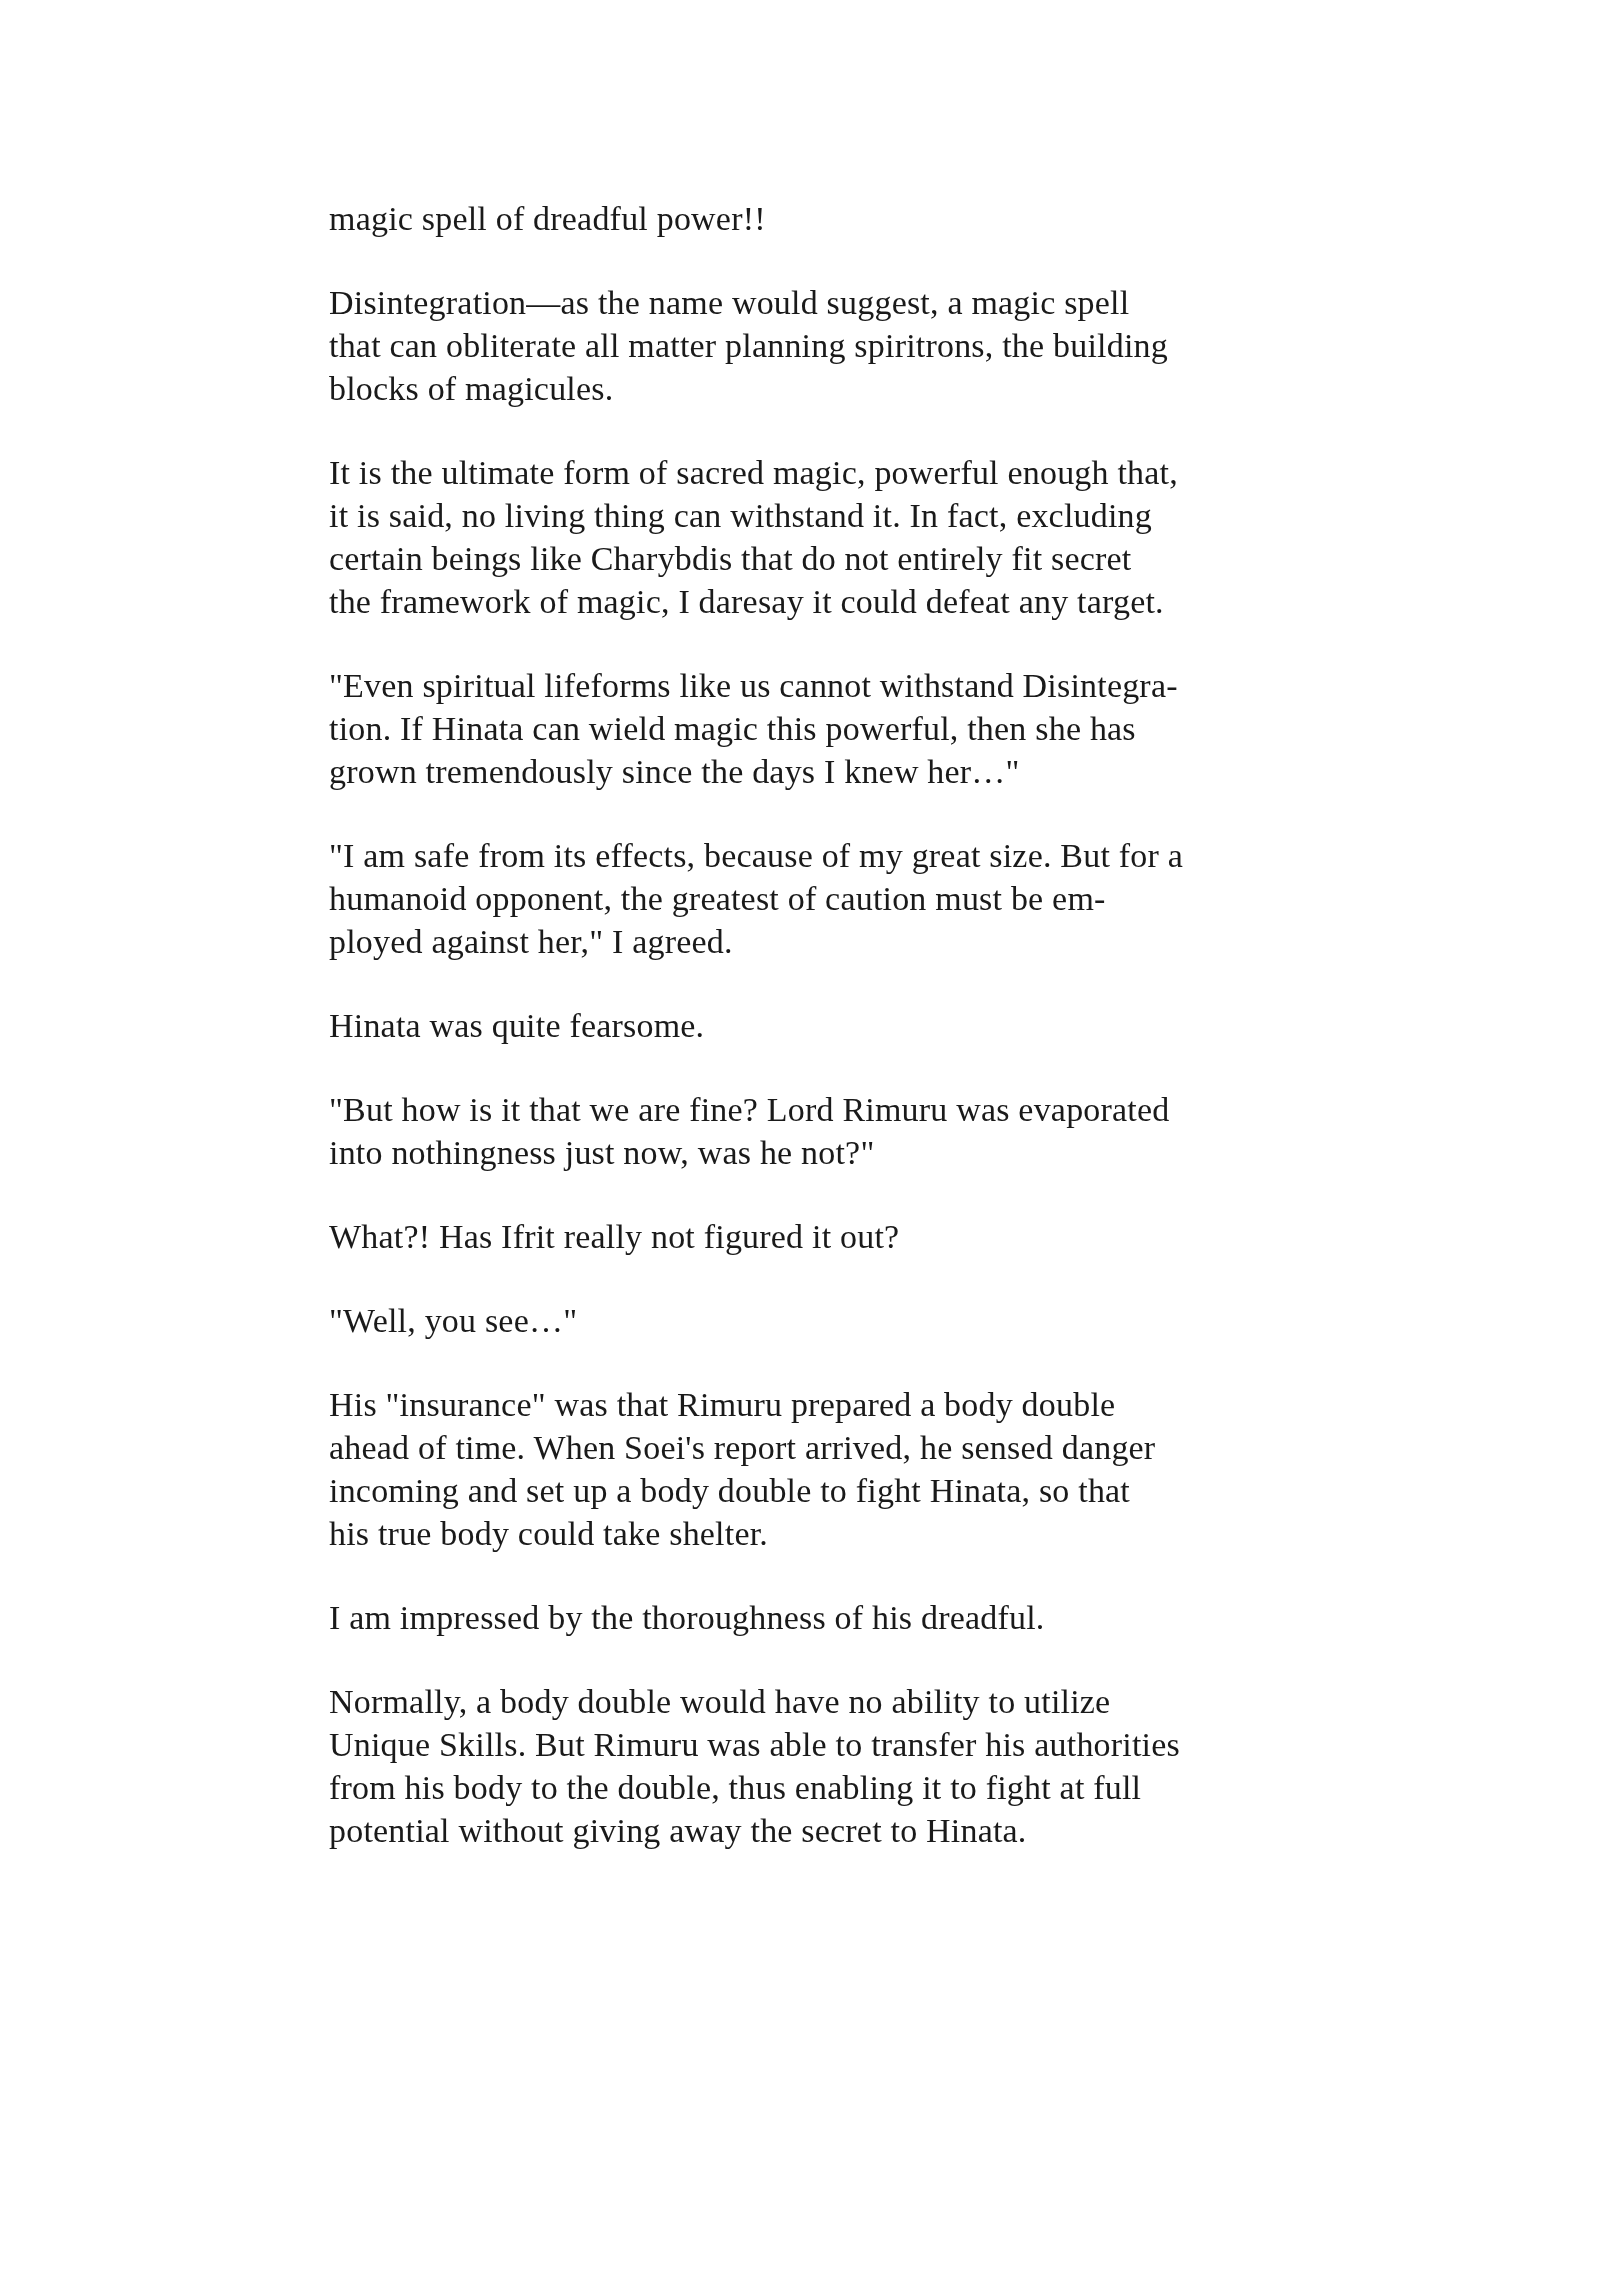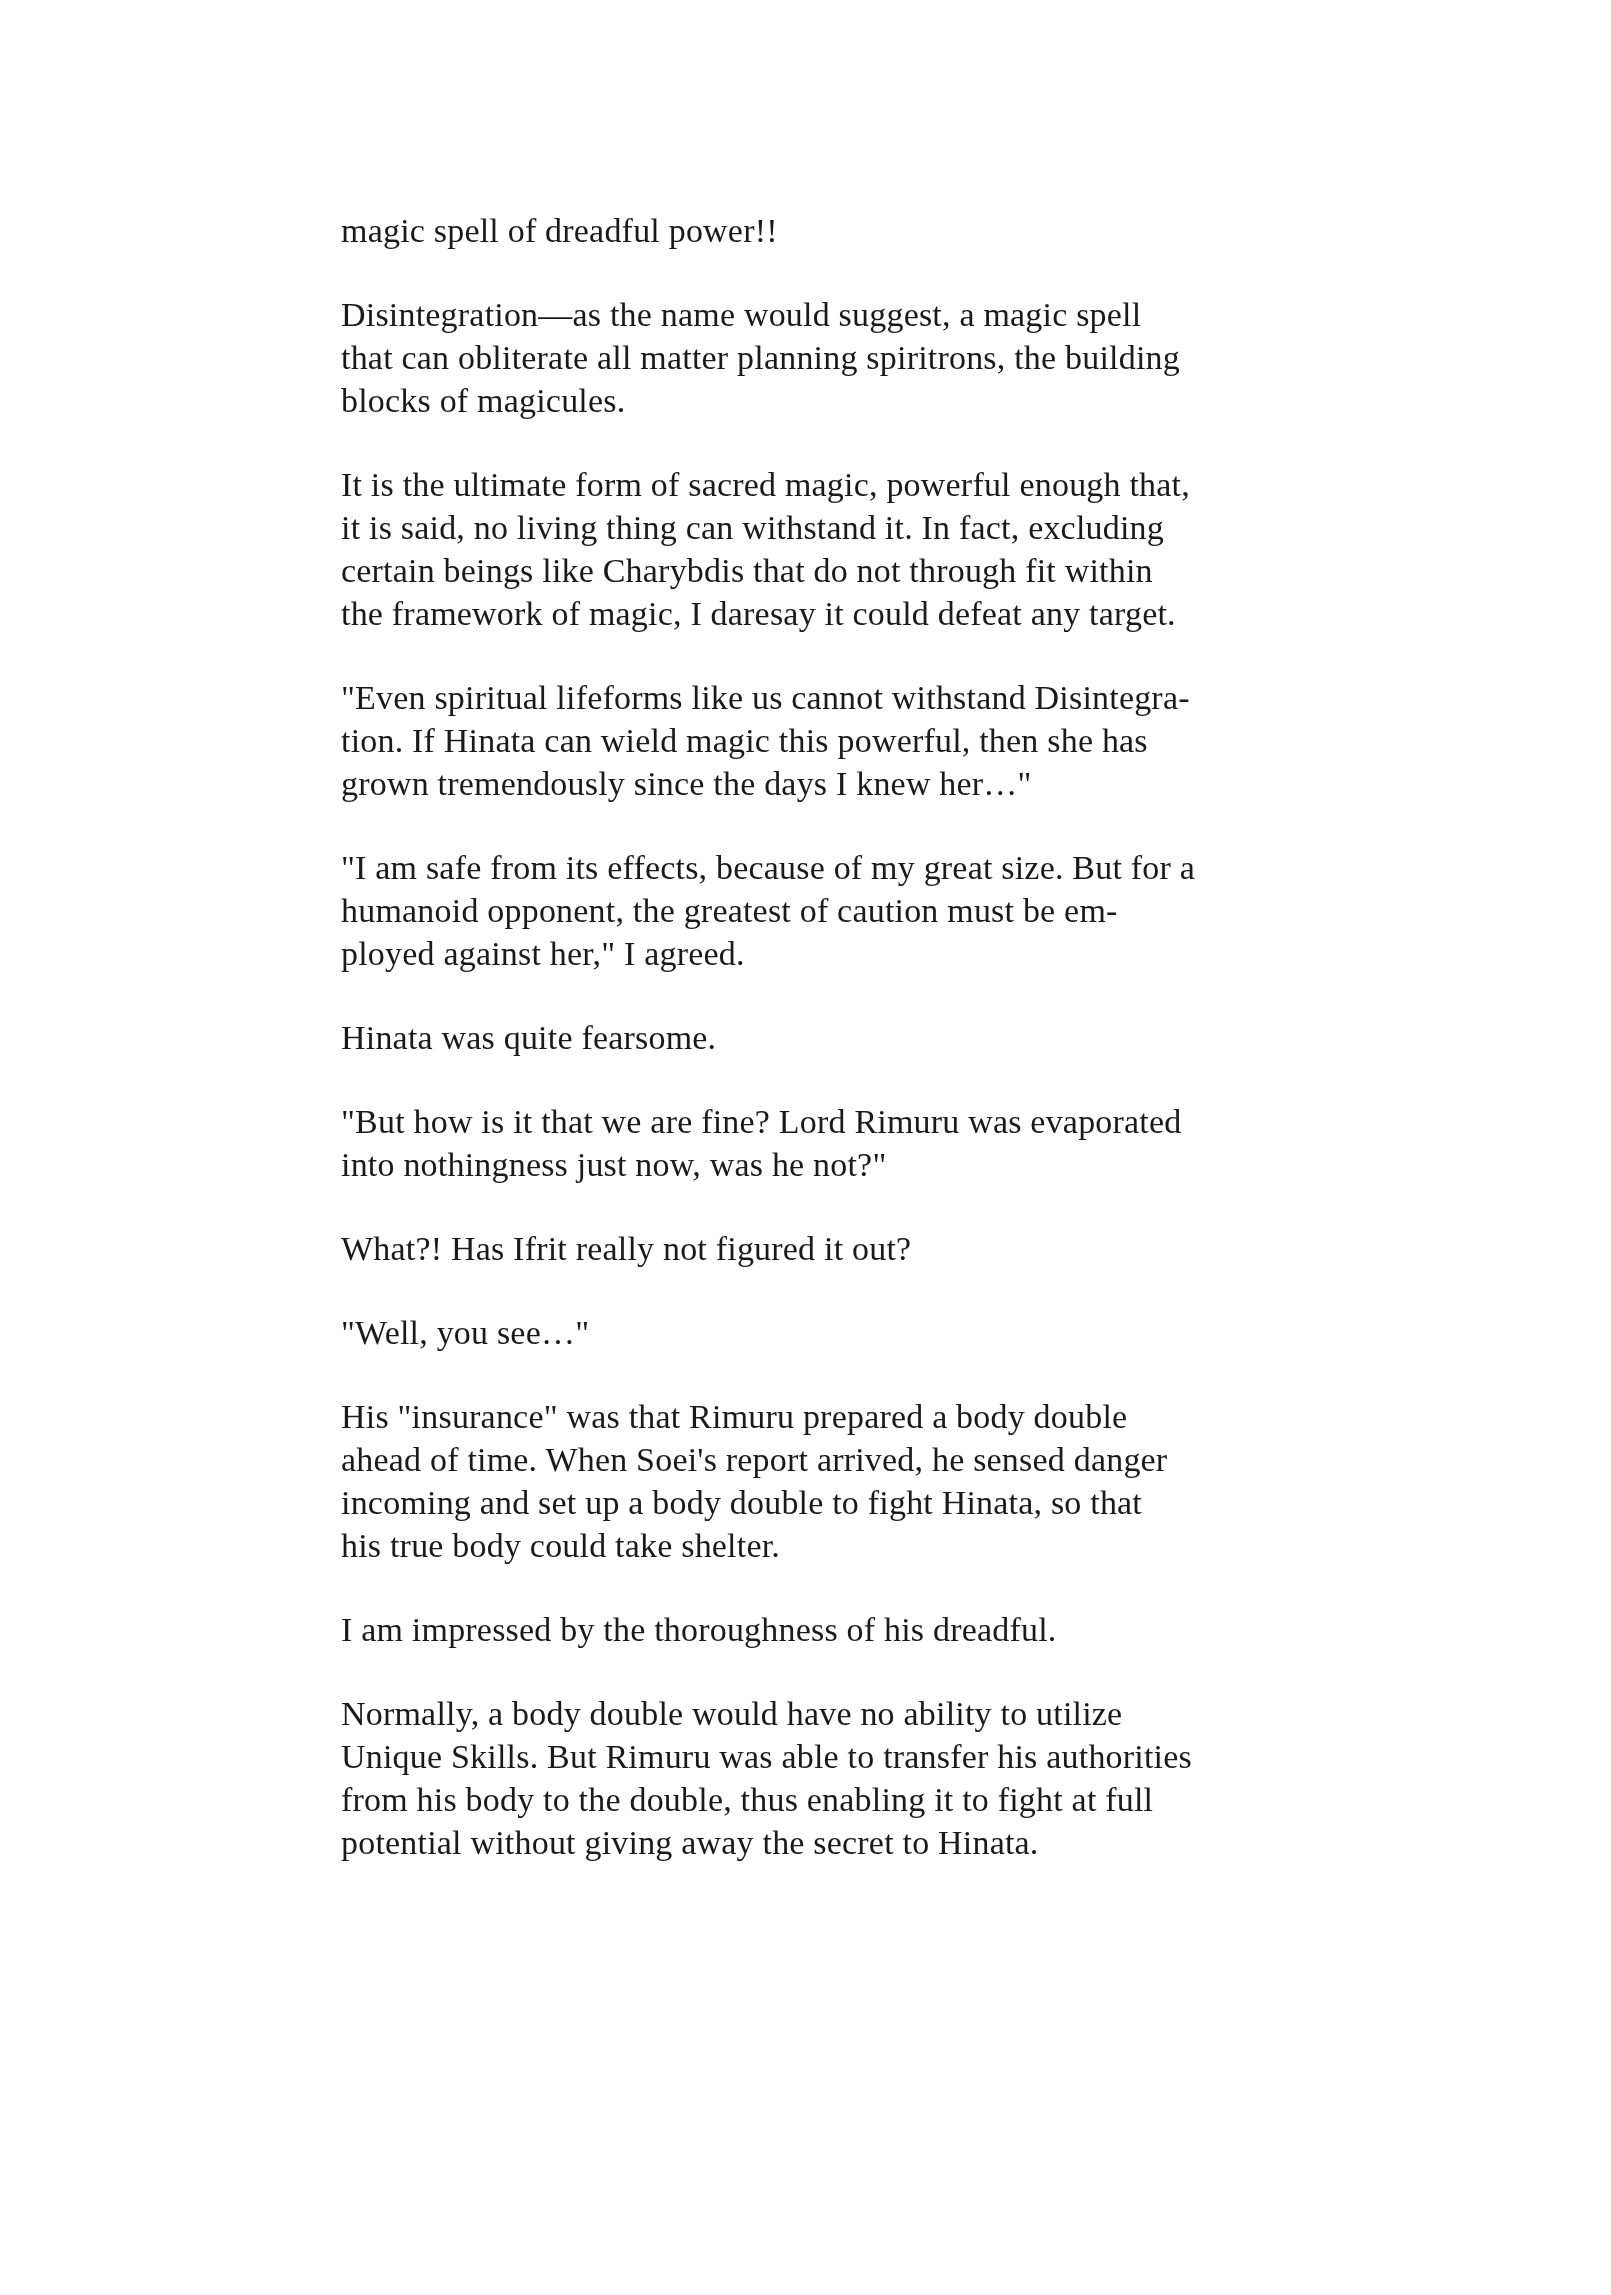--- a/index.html
+++ b/index.html
@@ -22,21 +22,21 @@
     background: #ffffff;
     overflow: hidden;
   }
   .text-column {
     position: absolute;
     left: 329px;
     top: 197px;
     width: 976px;
   }
   .text-column p {
-    margin: 12px;
+    margin: 0;
     padding: 0;
     font-size: 34px;
     line-height: 43px;
     color: #1a1a1a;
     white-space: pre-line; 
     text-align: left;
     letter-spacing: 0.2px;
   }
   .text-column p + p {
     margin-top: 41px; 
@@ -46,21 +46,21 @@
 <body>
 
 <div class="page">
   <div class="text-column">
     <p>magic spell of dreadful power!!</p>
     <p>Disintegration—as the name would suggest, a magic spell
 that can obliterate all matter planning spiritrons, the building
 blocks of magicules.</p>
     <p>It is the ultimate form of sacred magic, powerful enough that,
 it is said, no living thing can withstand it. In fact, excluding
-certain beings like Charybdis that do not through fit within
+certain beings like Charybdis that do not entirely fit secret
 the framework of magic, I daresay it could defeat any target.</p>
     <p>"Even spiritual lifeforms like us cannot withstand Disintegra-
 tion. If Hinata can wield magic this powerful, then she has
 grown tremendously since the days I knew her…"</p>
     <p>"I am safe from its effects, because of my great size. But for a
 humanoid opponent, the greatest of caution must be em-
 ployed against her," I agreed.</p>
     <p>Hinata was quite fearsome.</p>
     <p>"But how is it that we are fine? Lord Rimuru was evaporated
 into nothingness just now, was he not?"</p>

